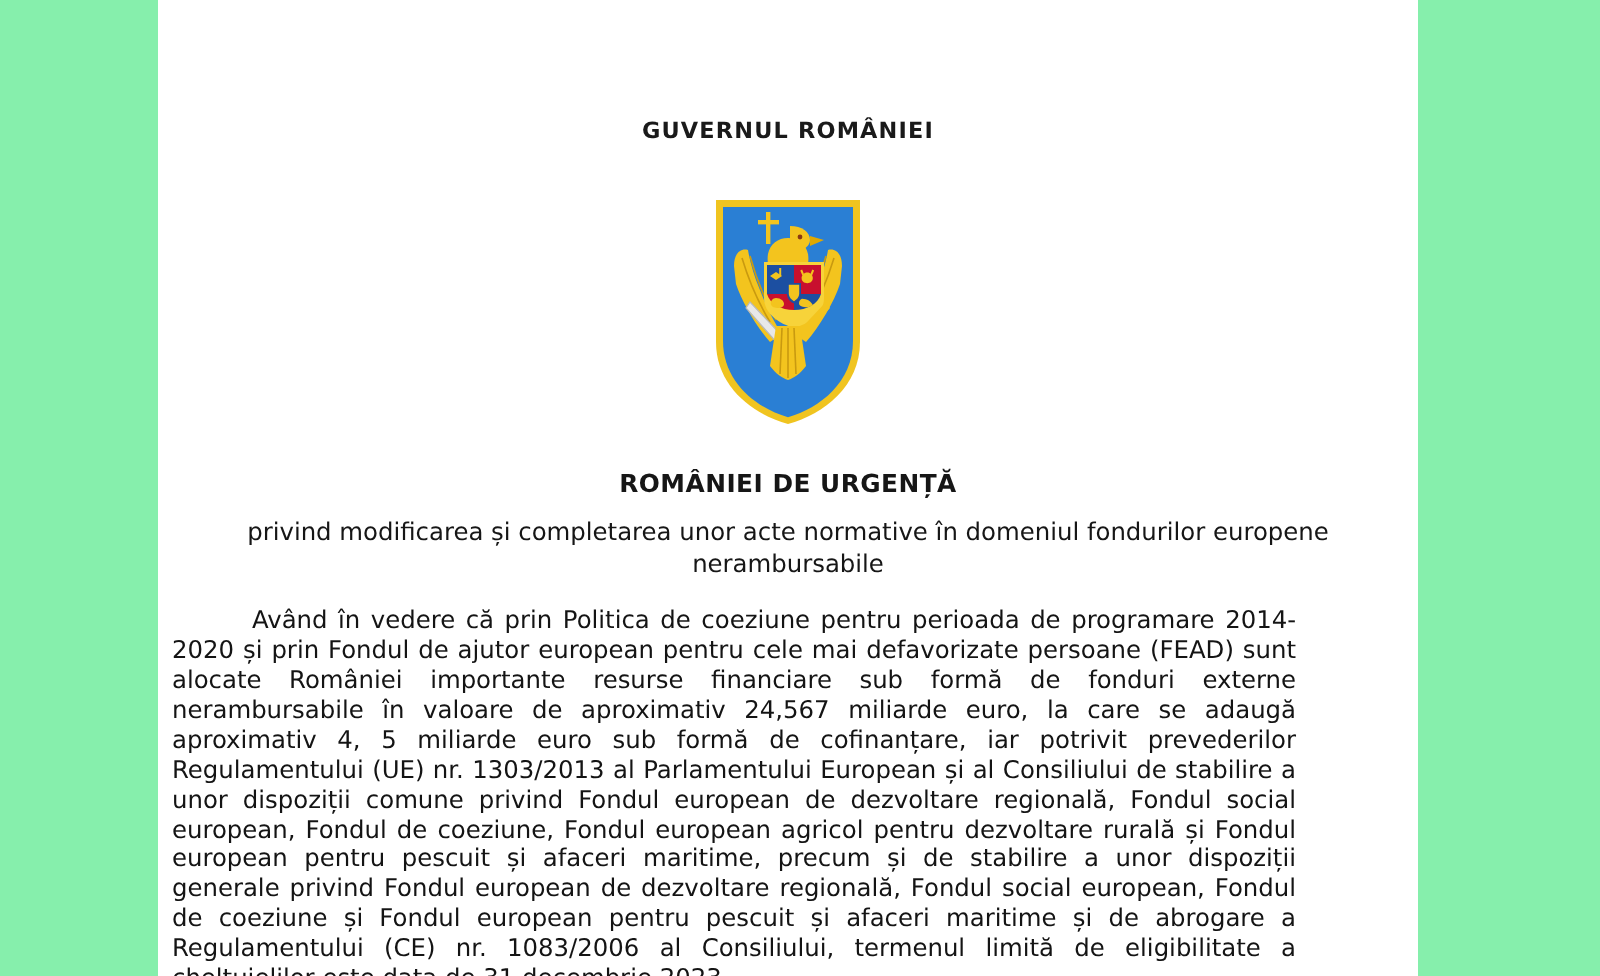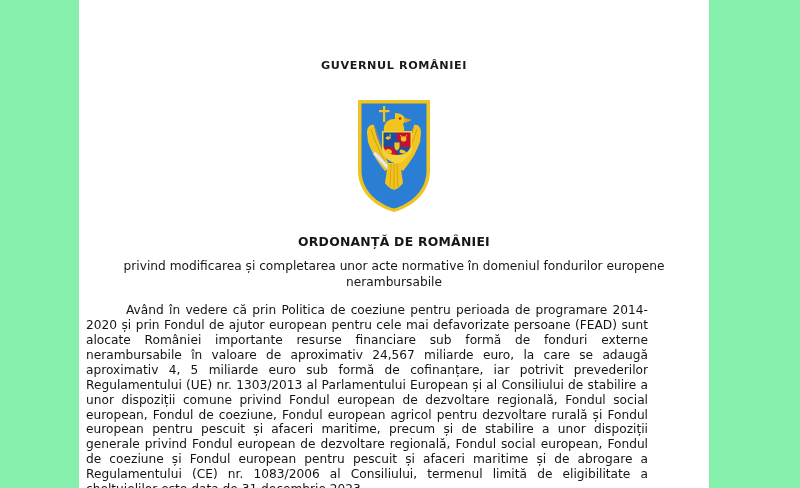--- a/index.html
+++ b/index.html
@@ -162,21 +162,21 @@
 
           <path d="M33 66 H45 L48 86 C45 90 42 92 39 93 C36 92 33 90 30 86 Z" fill="#f3c41e"></path>
           <g stroke="#c99a10" stroke-width="0.8" fill="none">
             <path d="M36 67 L35 90"></path>
             <path d="M39 67 L39 92"></path>
             <path d="M42 67 L43 90"></path>
           </g>
         </svg>
       </div>
 
-      <div class="doc-title">ORDONANȚĂ DE ROMÂNIEI</div>
+      <div class="doc-title">ROMÂNIEI DE URGENȚĂ</div>
 
       <div class="doc-subtitle">privind modificarea și completarea unor acte normative în domeniul fondurilor europene nerambursabile</div>
 
       <div class="body-block">
         <p class="body-para">Având în vedere că prin Politica de coeziune pentru perioada de programare 2014-2020 și prin Fondul de ajutor european pentru cele mai defavorizate persoane (FEAD) sunt alocate României importante resurse financiare sub formă de fonduri externe nerambursabile în valoare de aproximativ 24,567 miliarde euro, la care se adaugă aproximativ 4, 5 miliarde euro sub formă de cofinanțare, iar potrivit prevederilor Regulamentului (UE) nr. 1303/2013 al Parlamentului European și al Consiliului de stabilire a unor dispoziții comune privind Fondul european de dezvoltare regională, Fondul social european, Fondul de coeziune, Fondul european agricol pentru dezvoltare rurală și Fondul european pentru pescuit și afaceri maritime, precum și de stabilire a unor dispoziții generale privind Fondul european de dezvoltare regională, Fondul social european, Fondul de coeziune și Fondul european pentru pescuit și afaceri maritime și de abrogare a Regulamentului (CE) nr. 1083/2006 al Consiliului, termenul limită de eligibilitate a cheltuielilor este data de 31 decembrie 2023</p>
 
       </div>
 
     </div>
   </div>

